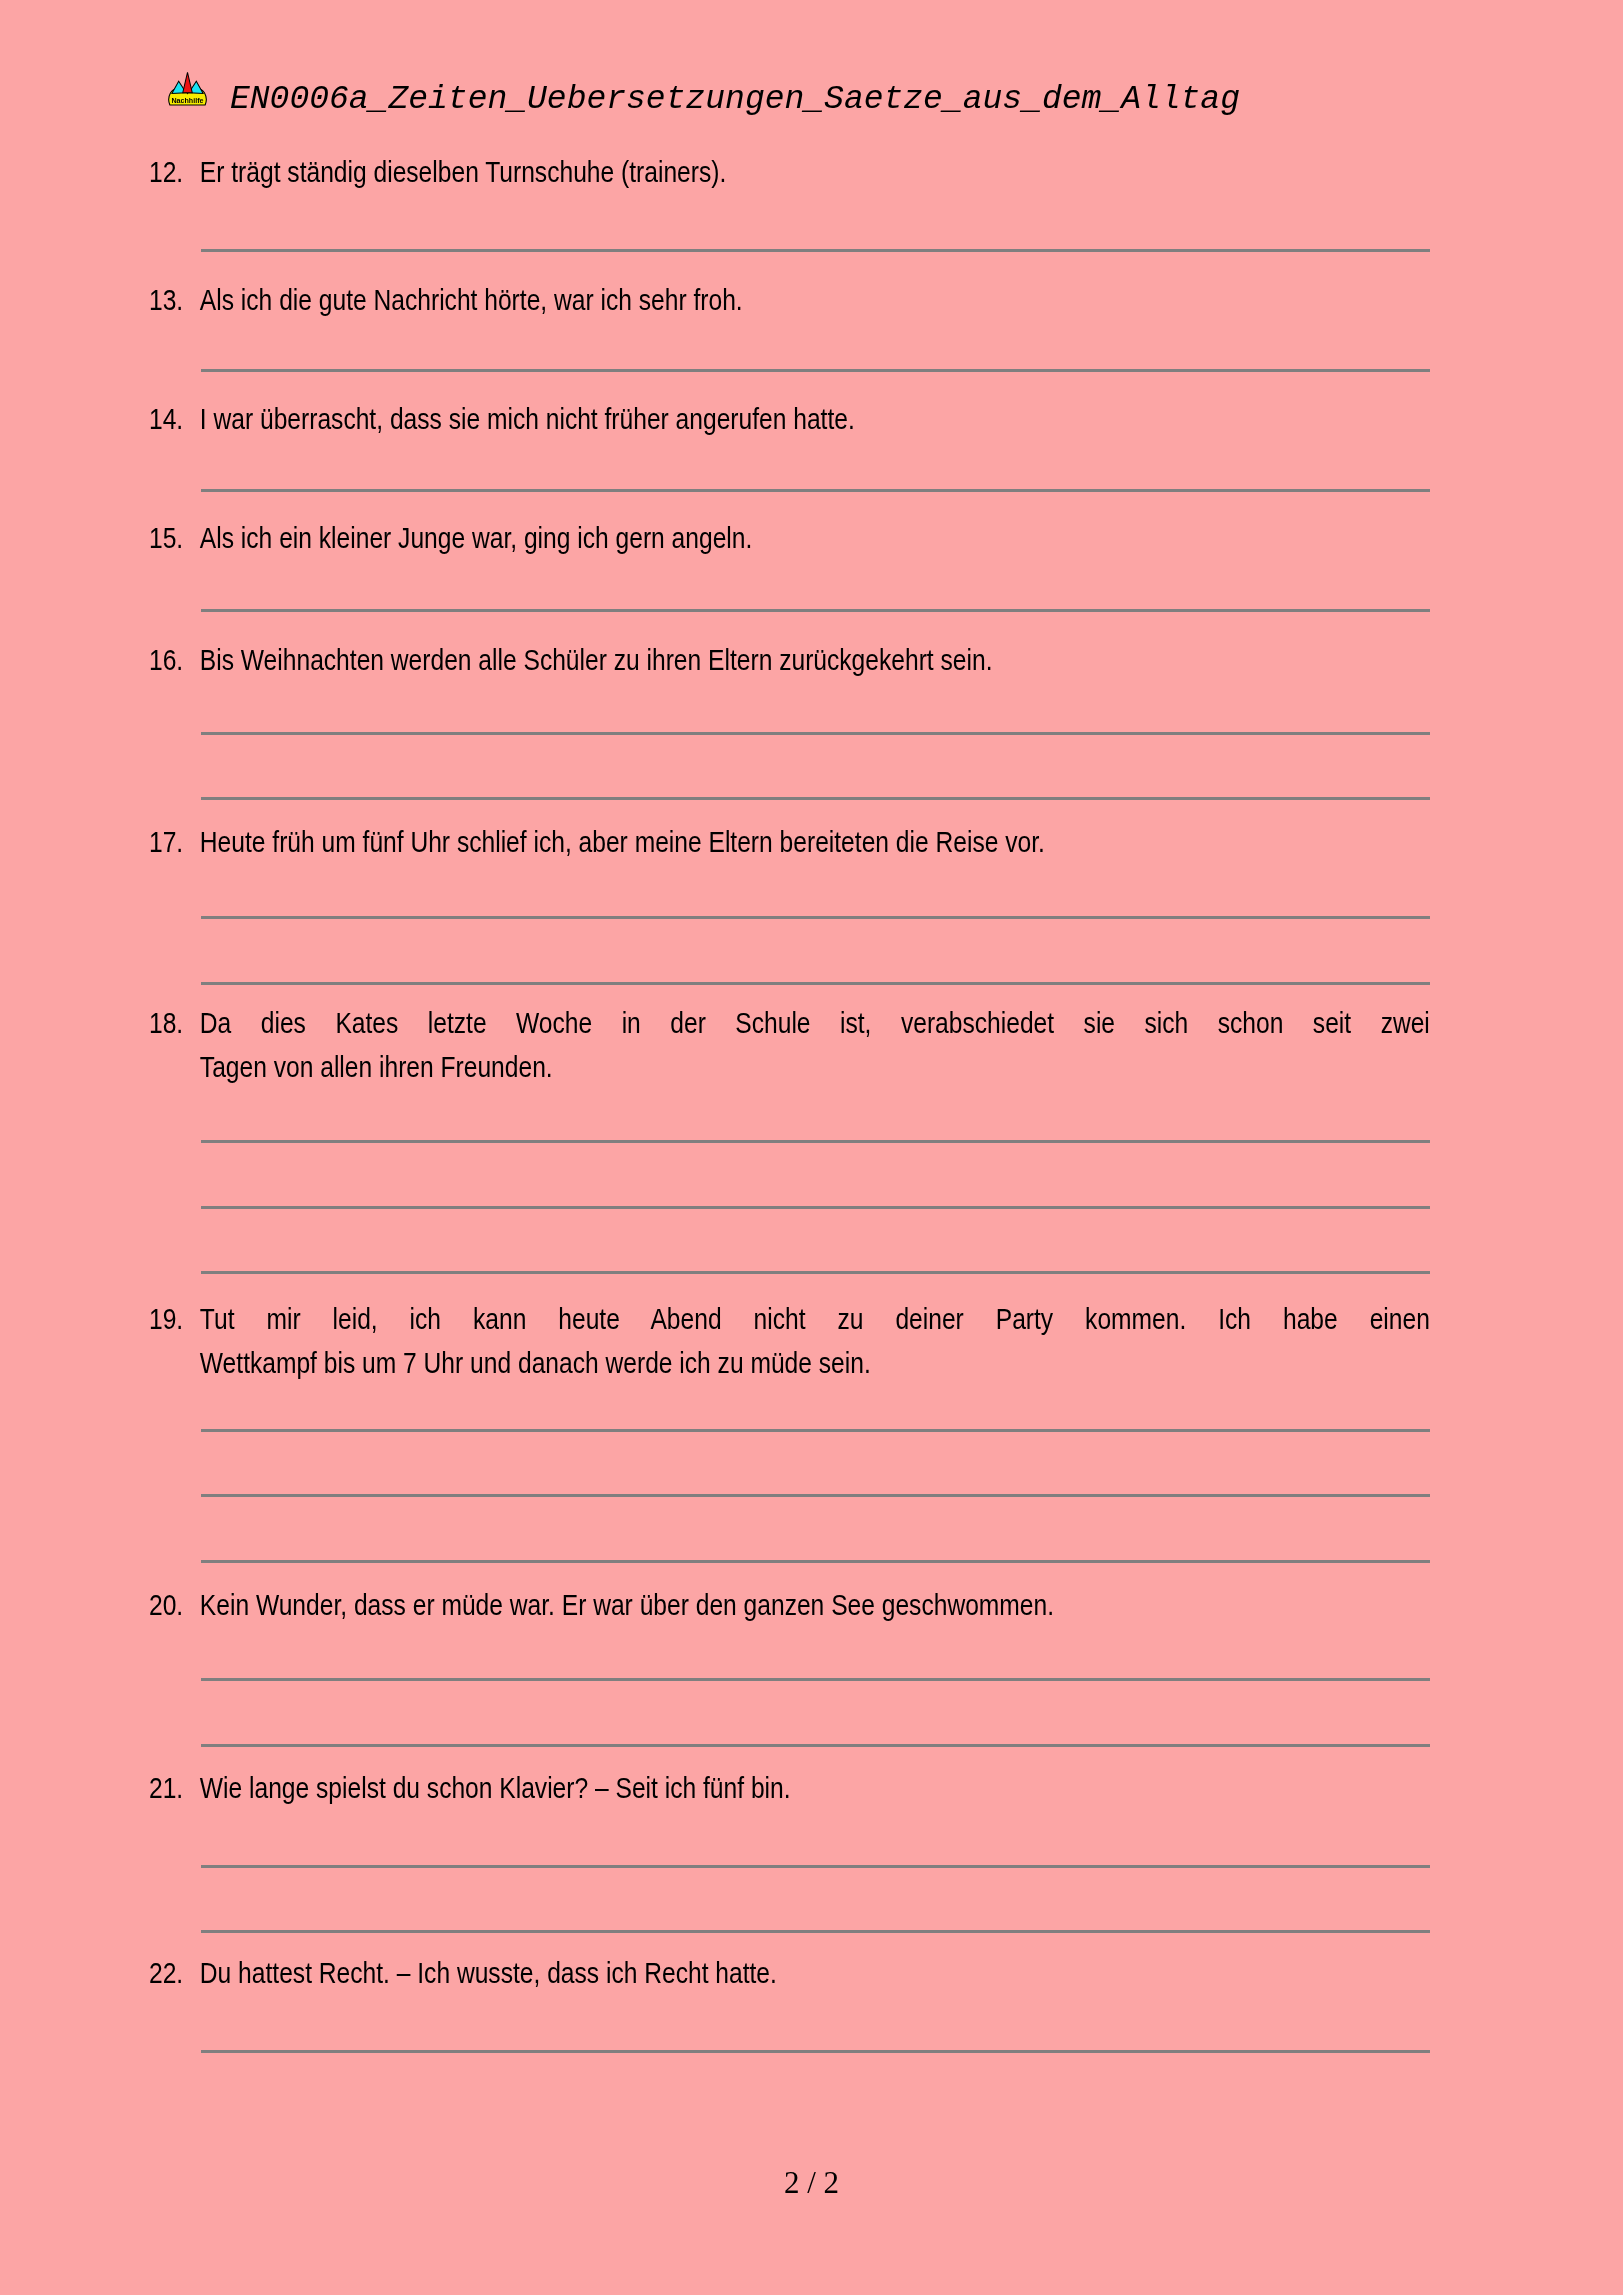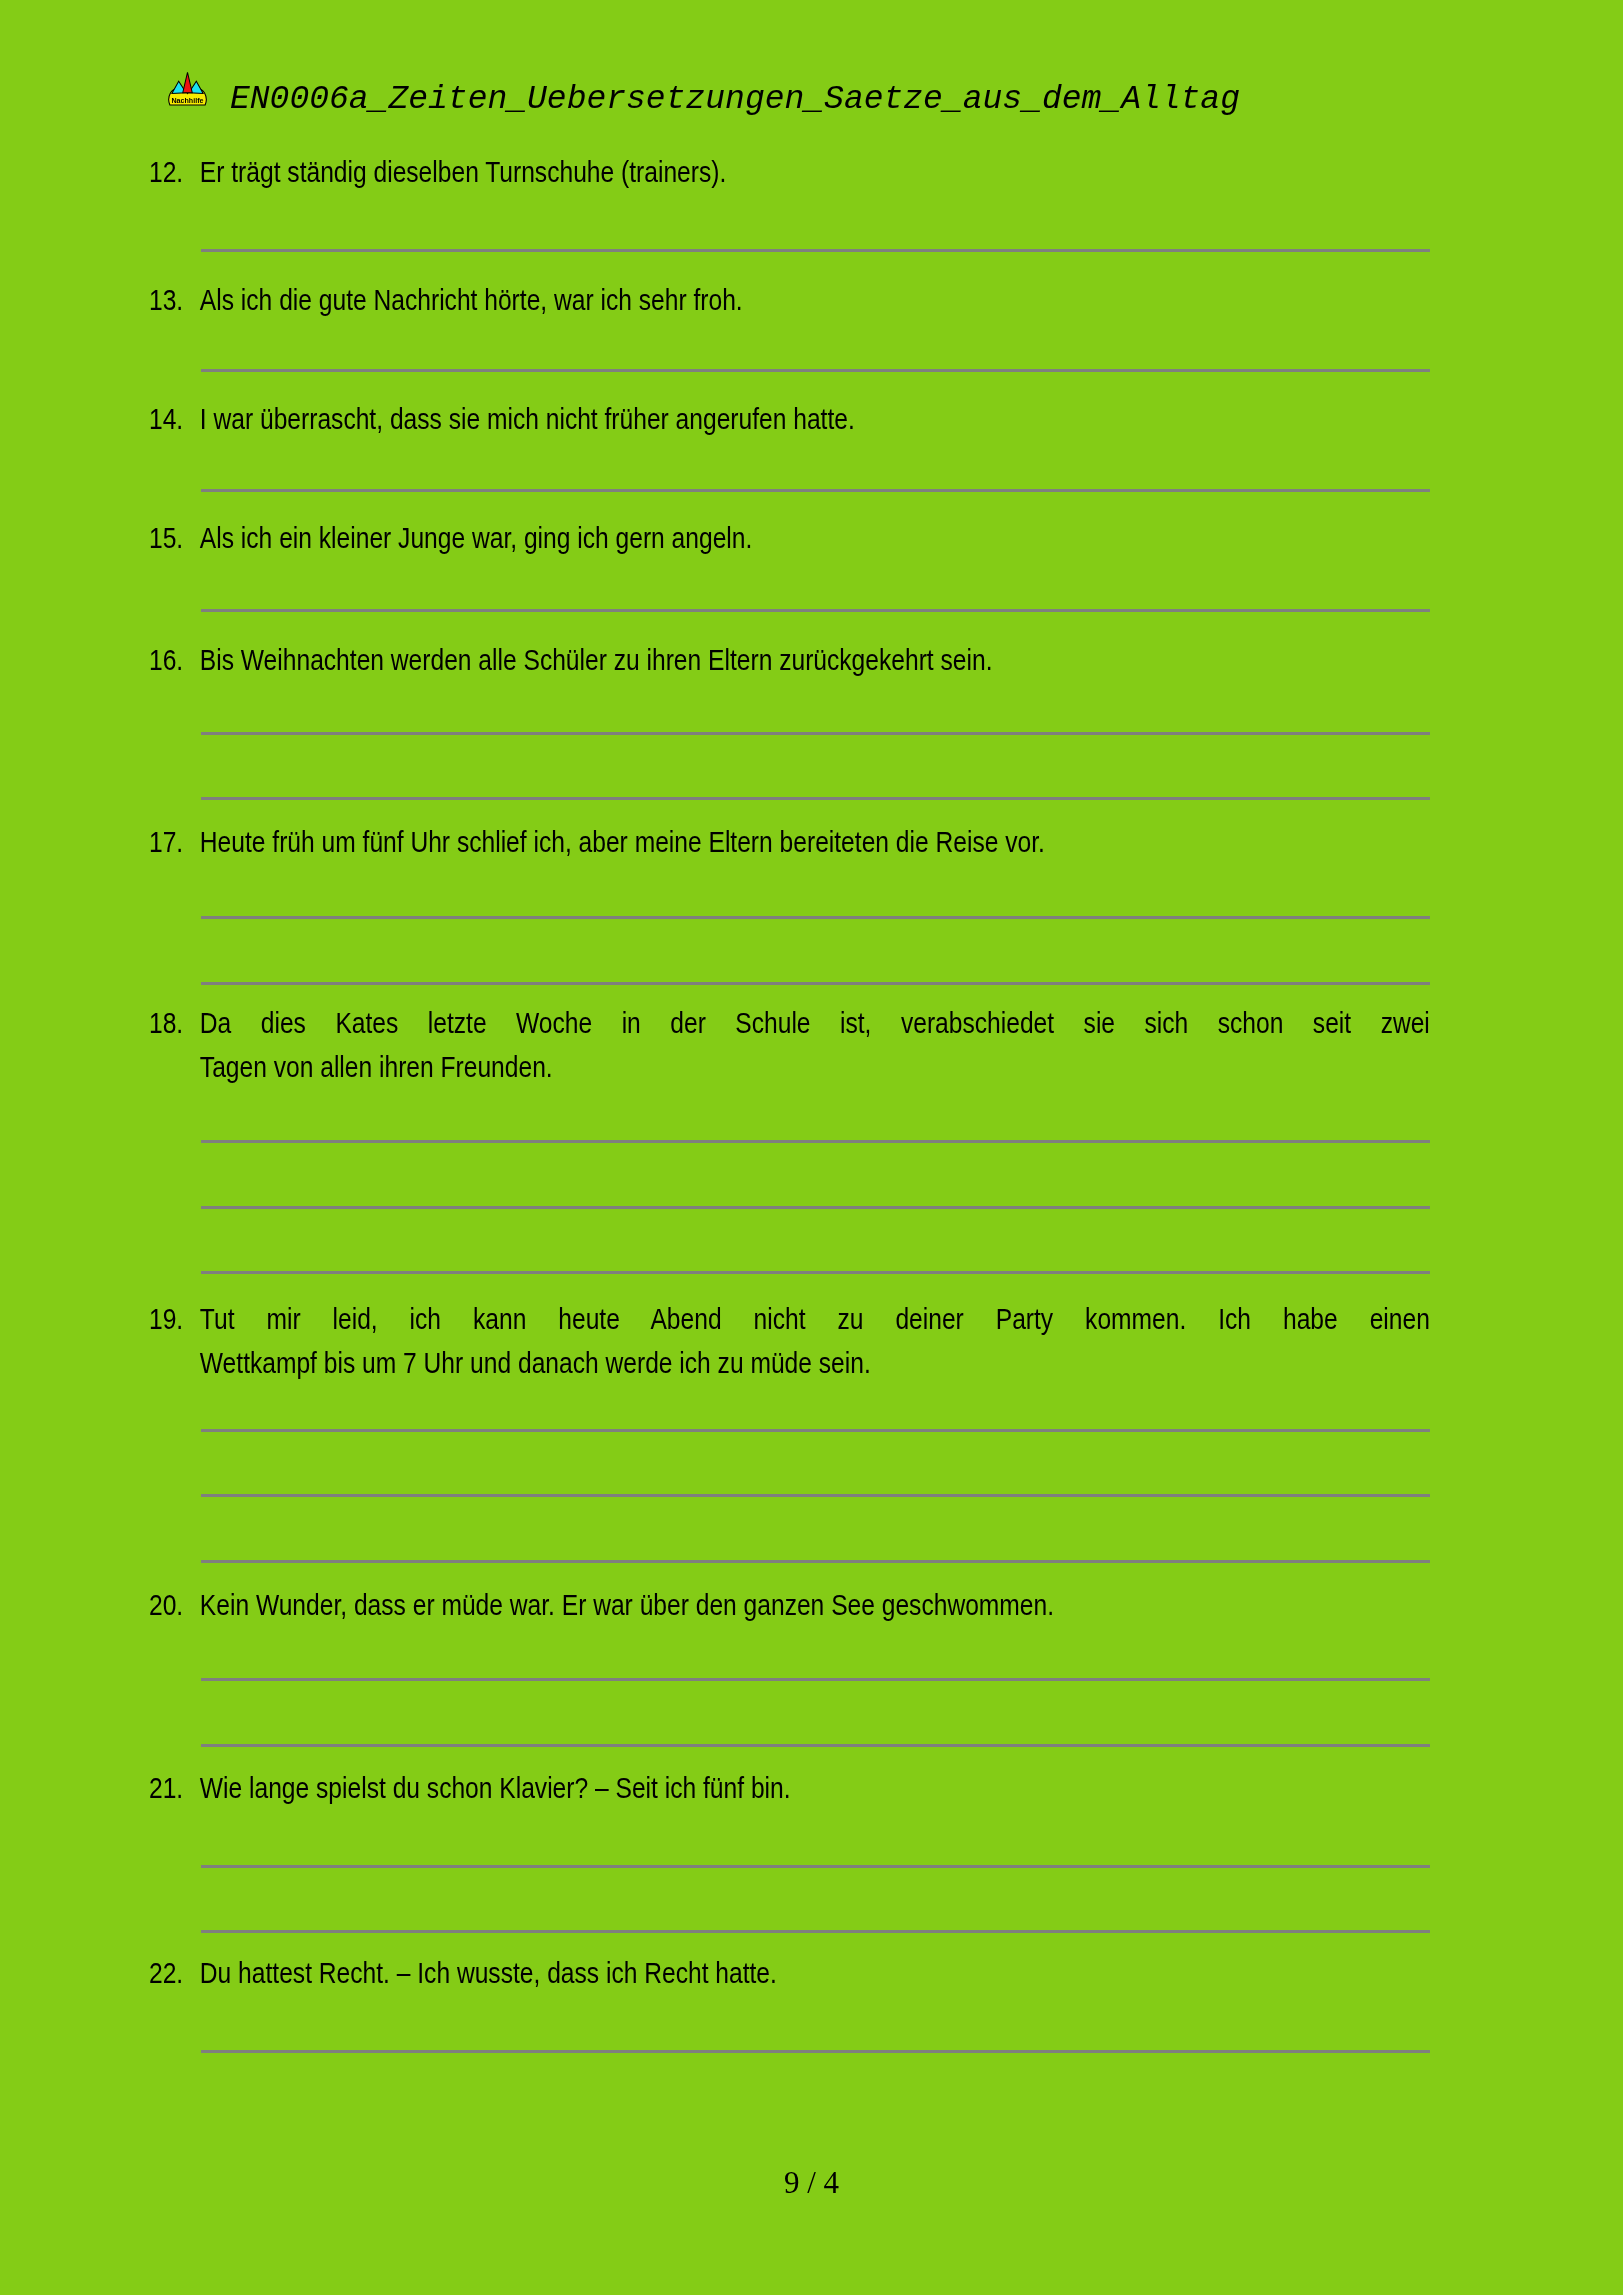--- a/index.html
+++ b/index.html
@@ -1,20 +1,20 @@
 <!DOCTYPE html>
 <html style="font-size:10.5px"><head>
 <meta charset="utf-8">
 <style>
   html,body{margin:0;padding:0;background:#ffffff;}
   .page{
     position:relative;
     width:1623px;
     height:2295px;
-    background:#84cc16;
+    background:#fca5a5;
     color:#000;
     font-family:"Liberation Sans",sans-serif;
     overflow:hidden;
   }
   
   .logo{position:absolute;left:167px;top:69px;width:41px;height:38px;}
   .title{
     position:absolute;left:230px;top:80px;
     font-family:Liberation Mono, monospace;
     font-style:italic;
@@ -142,16 +142,16 @@
       <div class="answer-line" style="top: 1930px;"></div>
       <section class="item" style="top: 1951px;">
         <span class="num">22.</span>
         <div class="rows">
           <div class="row">Du hattest Recht. – Ich wusste, dass ich Recht hatte.</div>
         </div>
       </section>
       <div class="answer-line" style="top: 2050px;"></div>
     </main>
 
-  <div class="footer">9 / 4</div>
+  <div class="footer">2 / 2</div>
 
 </div>
 
 
 </body></html>

